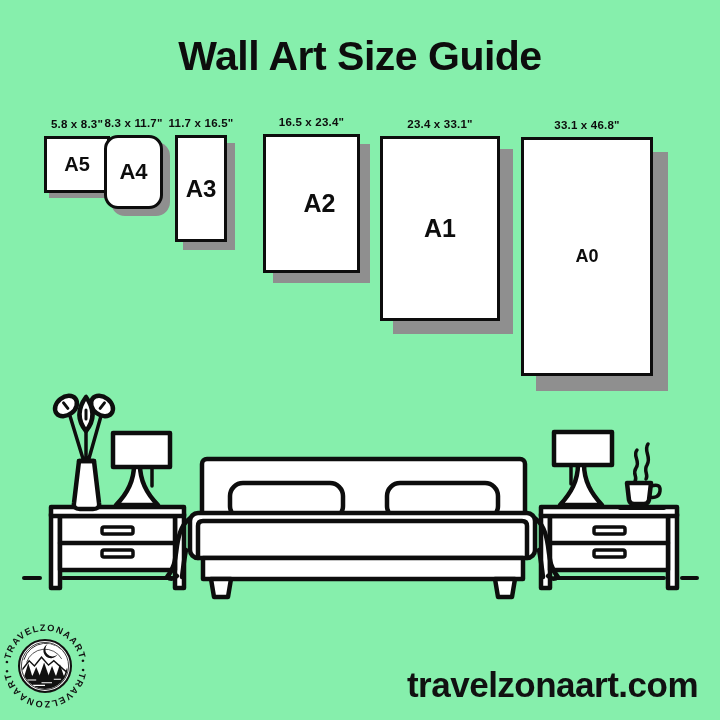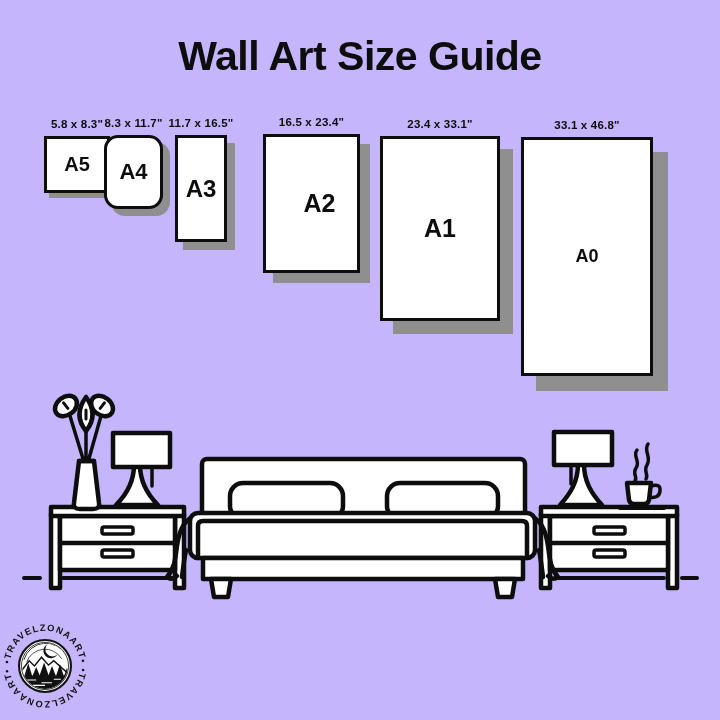--- a/index.html
+++ b/index.html
@@ -1,17 +1,17 @@
 <!DOCTYPE html>
 <html><head>
 <meta charset="utf-8">
 <style>
   html,body{margin:0;padding:0;background:#fff;}
   .page{
-    position:relative;width:720px;height:720px;background:#c4b5fd;overflow:hidden;
+    position:relative;width:720px;height:720px;background:#86efac;overflow:hidden;
     font-family:"Liberation Sans",sans-serif;color:#0d0d0d;
     --ink:#0d0d0d;--shadow:#8f8f8f;
   }
   .title{
     position:absolute;top:33px;left:0;width:720px;text-align:center;
     font-size:41px;font-weight:bold;letter-spacing:-.5px;margin:0;color:var(--ink);
   }
   
   .fg{position:absolute;}
   .dim{
@@ -191,14 +191,15 @@
       </g>
       <g stroke="#fff" stroke-width="1.2">
         <line x1="30" y1="66" x2="40" y2="66"></line>
         <line x1="46" y1="69" x2="58" y2="69"></line>
         <line x1="60" y1="65" x2="68" y2="65"></line>
         <line x1="36" y1="72" x2="50" y2="72"></line>
       </g>
     </g>
   </svg>
 
+  <div class="website">travelzonaart.com</div>
 
 </div>
 
 </body></html>

